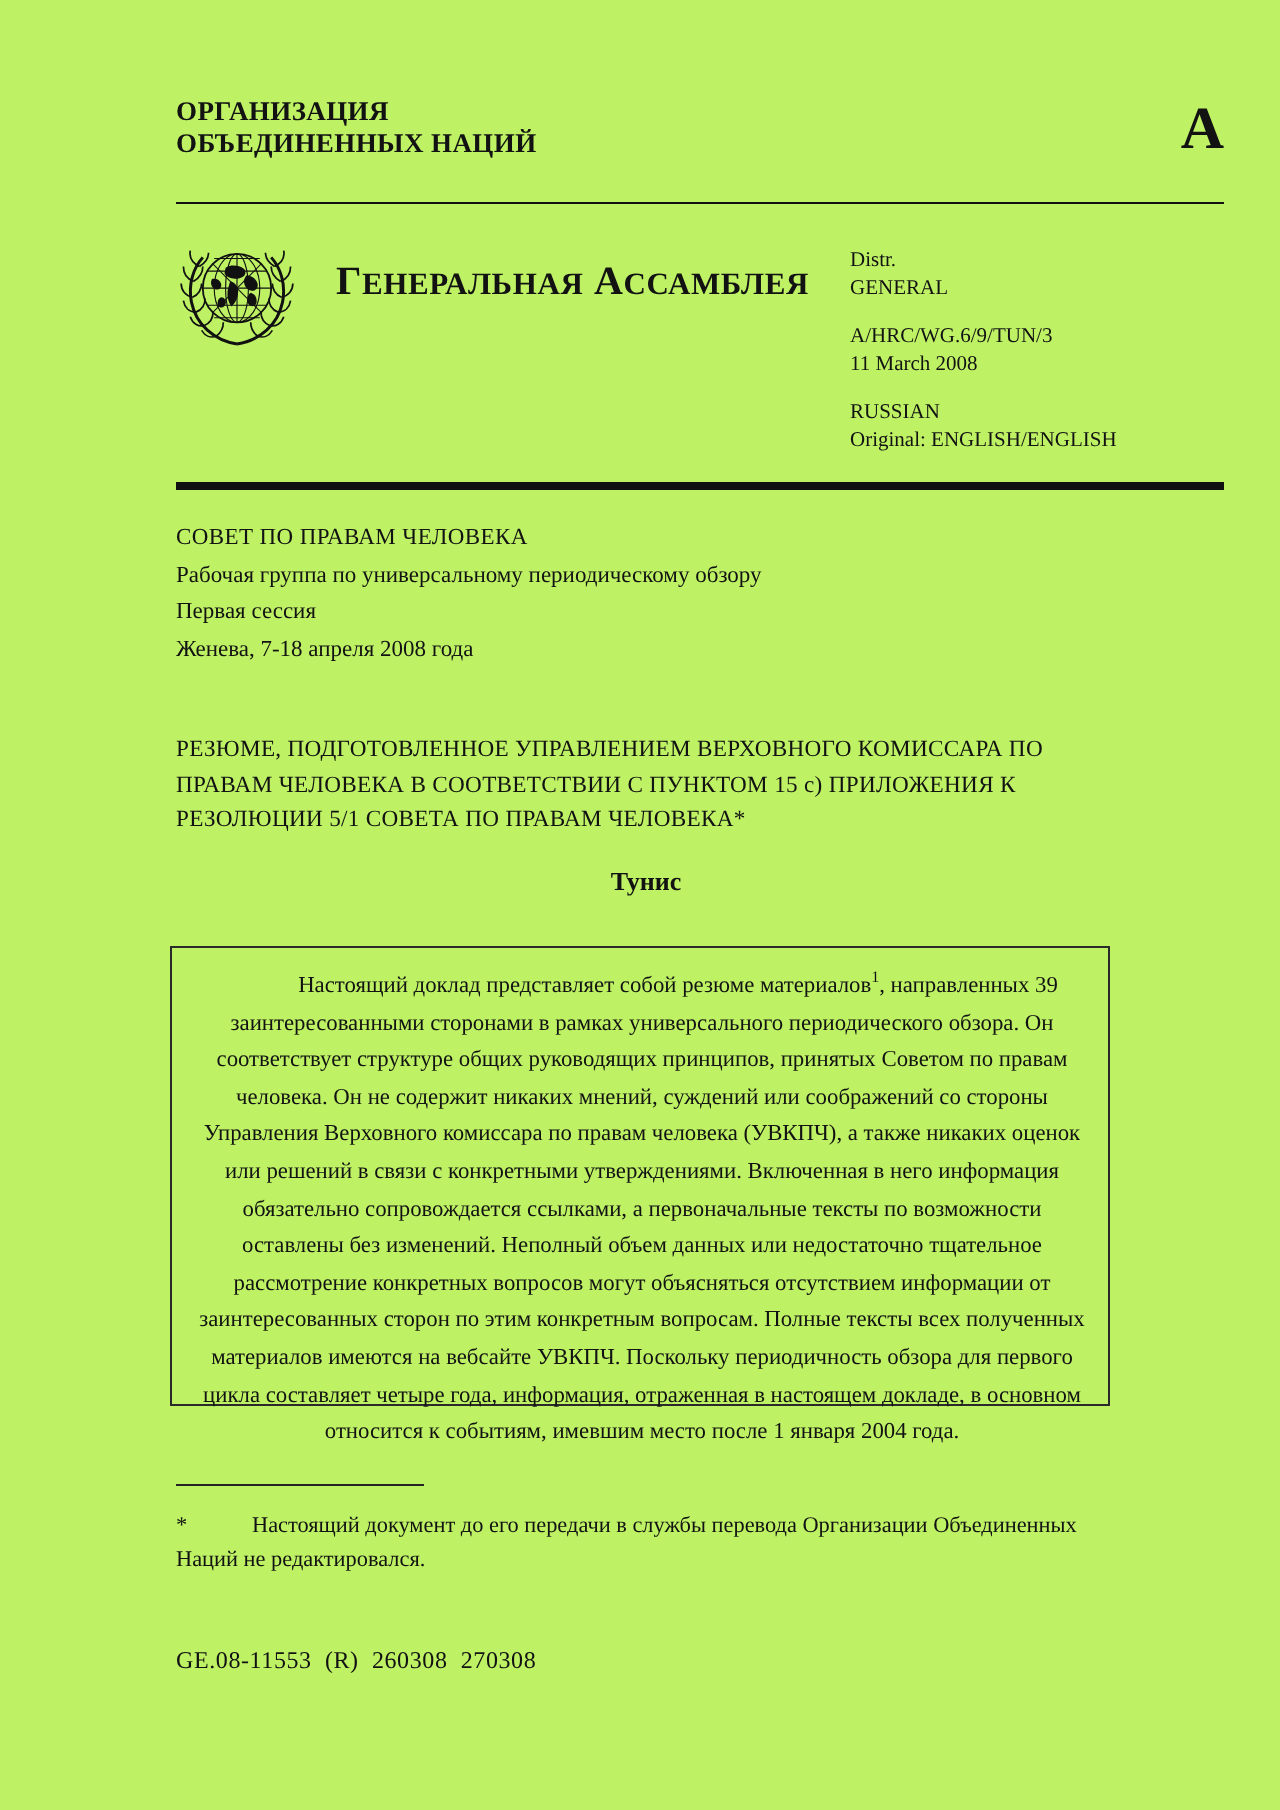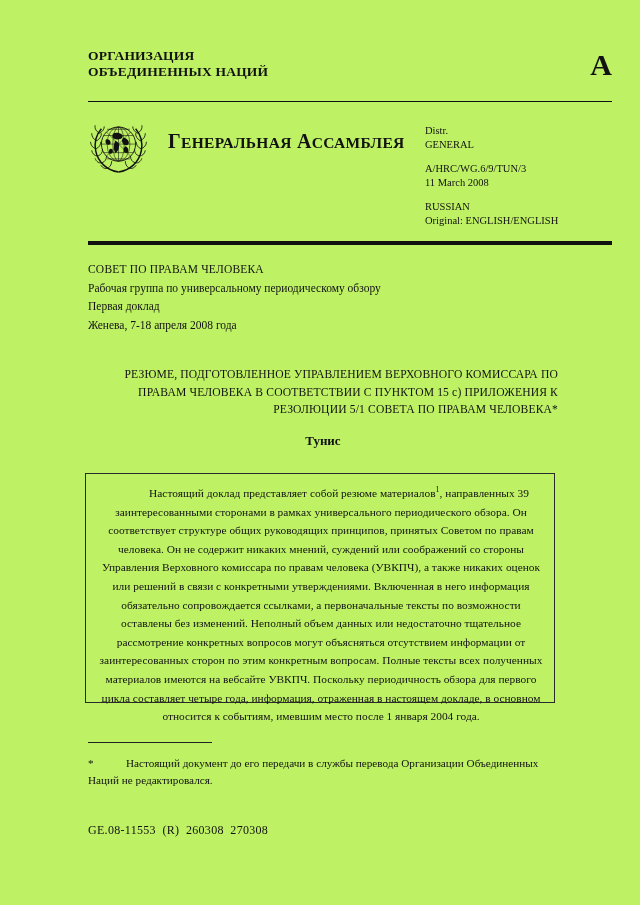--- a/index.html
+++ b/index.html
@@ -114,21 +114,21 @@
     line-height: 18.5px;
   }
   .council .l1 { letter-spacing: 0.2px; }
 
   
   .doc-title {
     position: absolute;
     left: 88px;
     top: 366px;
     width: 470px;
-    text-align: right;
+    text-align: left;
     font-size: 11.6px;
     line-height: 17.5px;
     letter-spacing: 0.15px;
   }
   .country {
     position: absolute;
     left: 88px;
     top: 433px;
     width: 470px;
     text-align: center;
@@ -280,21 +280,21 @@
       <div class="line">RUSSIAN</div>
       <div class="line">Original:  ENGLISH/ENGLISH</div>
     </div>
   </div>
 
   <div class="rule-double"></div>
 
   <div class="council">
     <div class="l1">СОВЕТ ПО ПРАВАМ ЧЕЛОВЕКА</div>
     <div>Рабочая группа по универсальному периодическому обзору</div>
-    <div>Первая доклад</div>
+    <div>Первая сессия</div>
     <div>Женева, 7-18 апреля 2008 года</div>
   </div>
 
   <div class="doc-title">
     <div>РЕЗЮМЕ, ПОДГОТОВЛЕННОЕ УПРАВЛЕНИЕМ ВЕРХОВНОГО КОМИССАРА ПО</div>
     <div>ПРАВАМ ЧЕЛОВЕКА В СООТВЕТСТВИИ С ПУНКТОМ 15 с) ПРИЛОЖЕНИЯ К</div>
     <div>РЕЗОЛЮЦИИ 5/1 СОВЕТА ПО ПРАВАМ ЧЕЛОВЕКА*</div>
   </div>
 
   <div class="country">Тунис</div>

